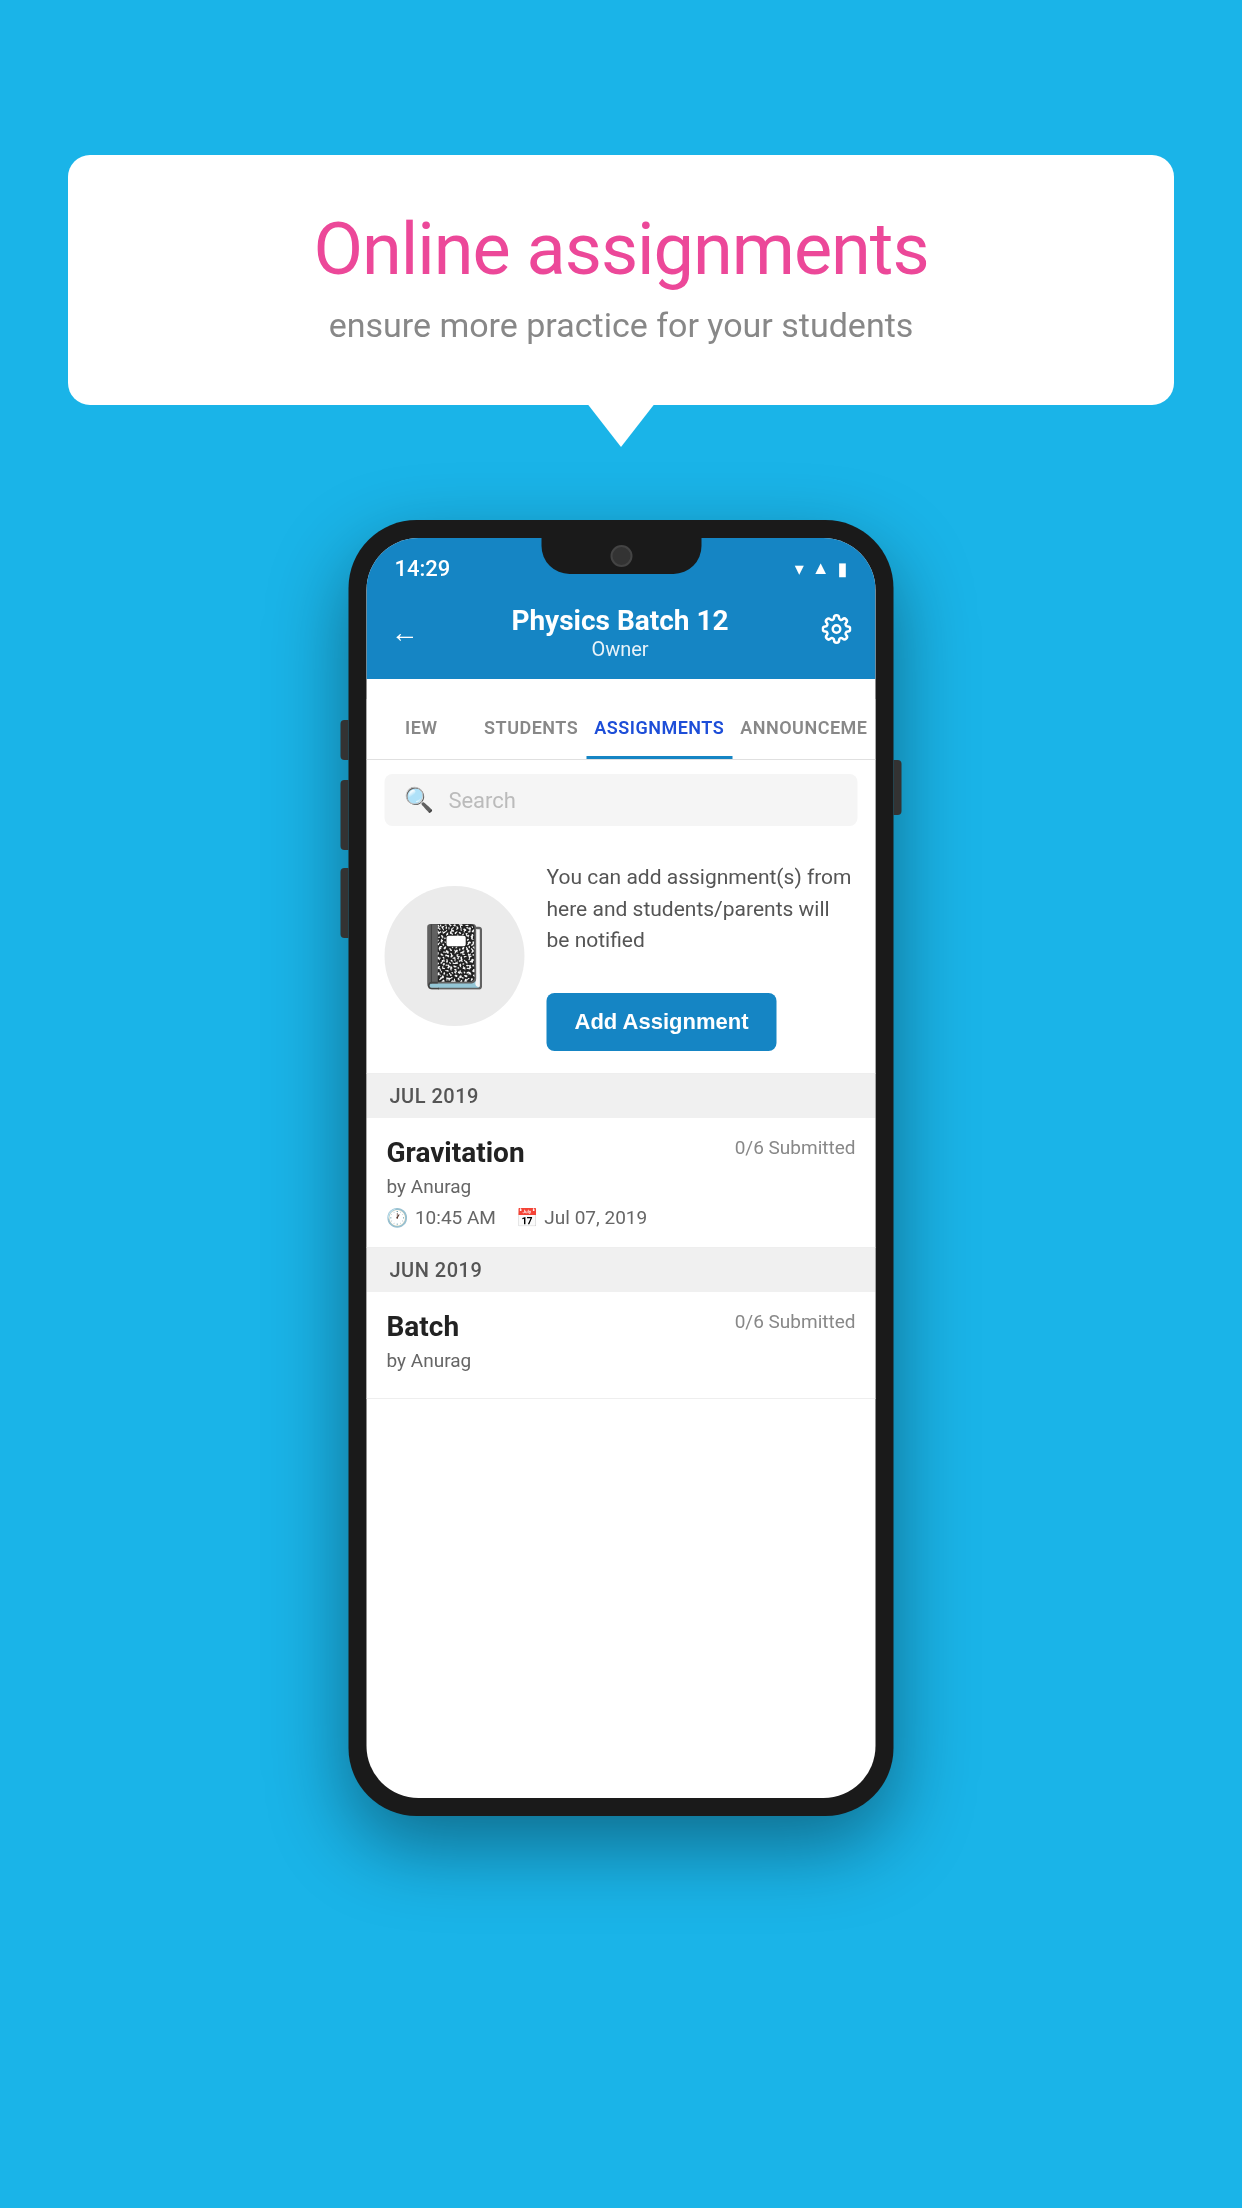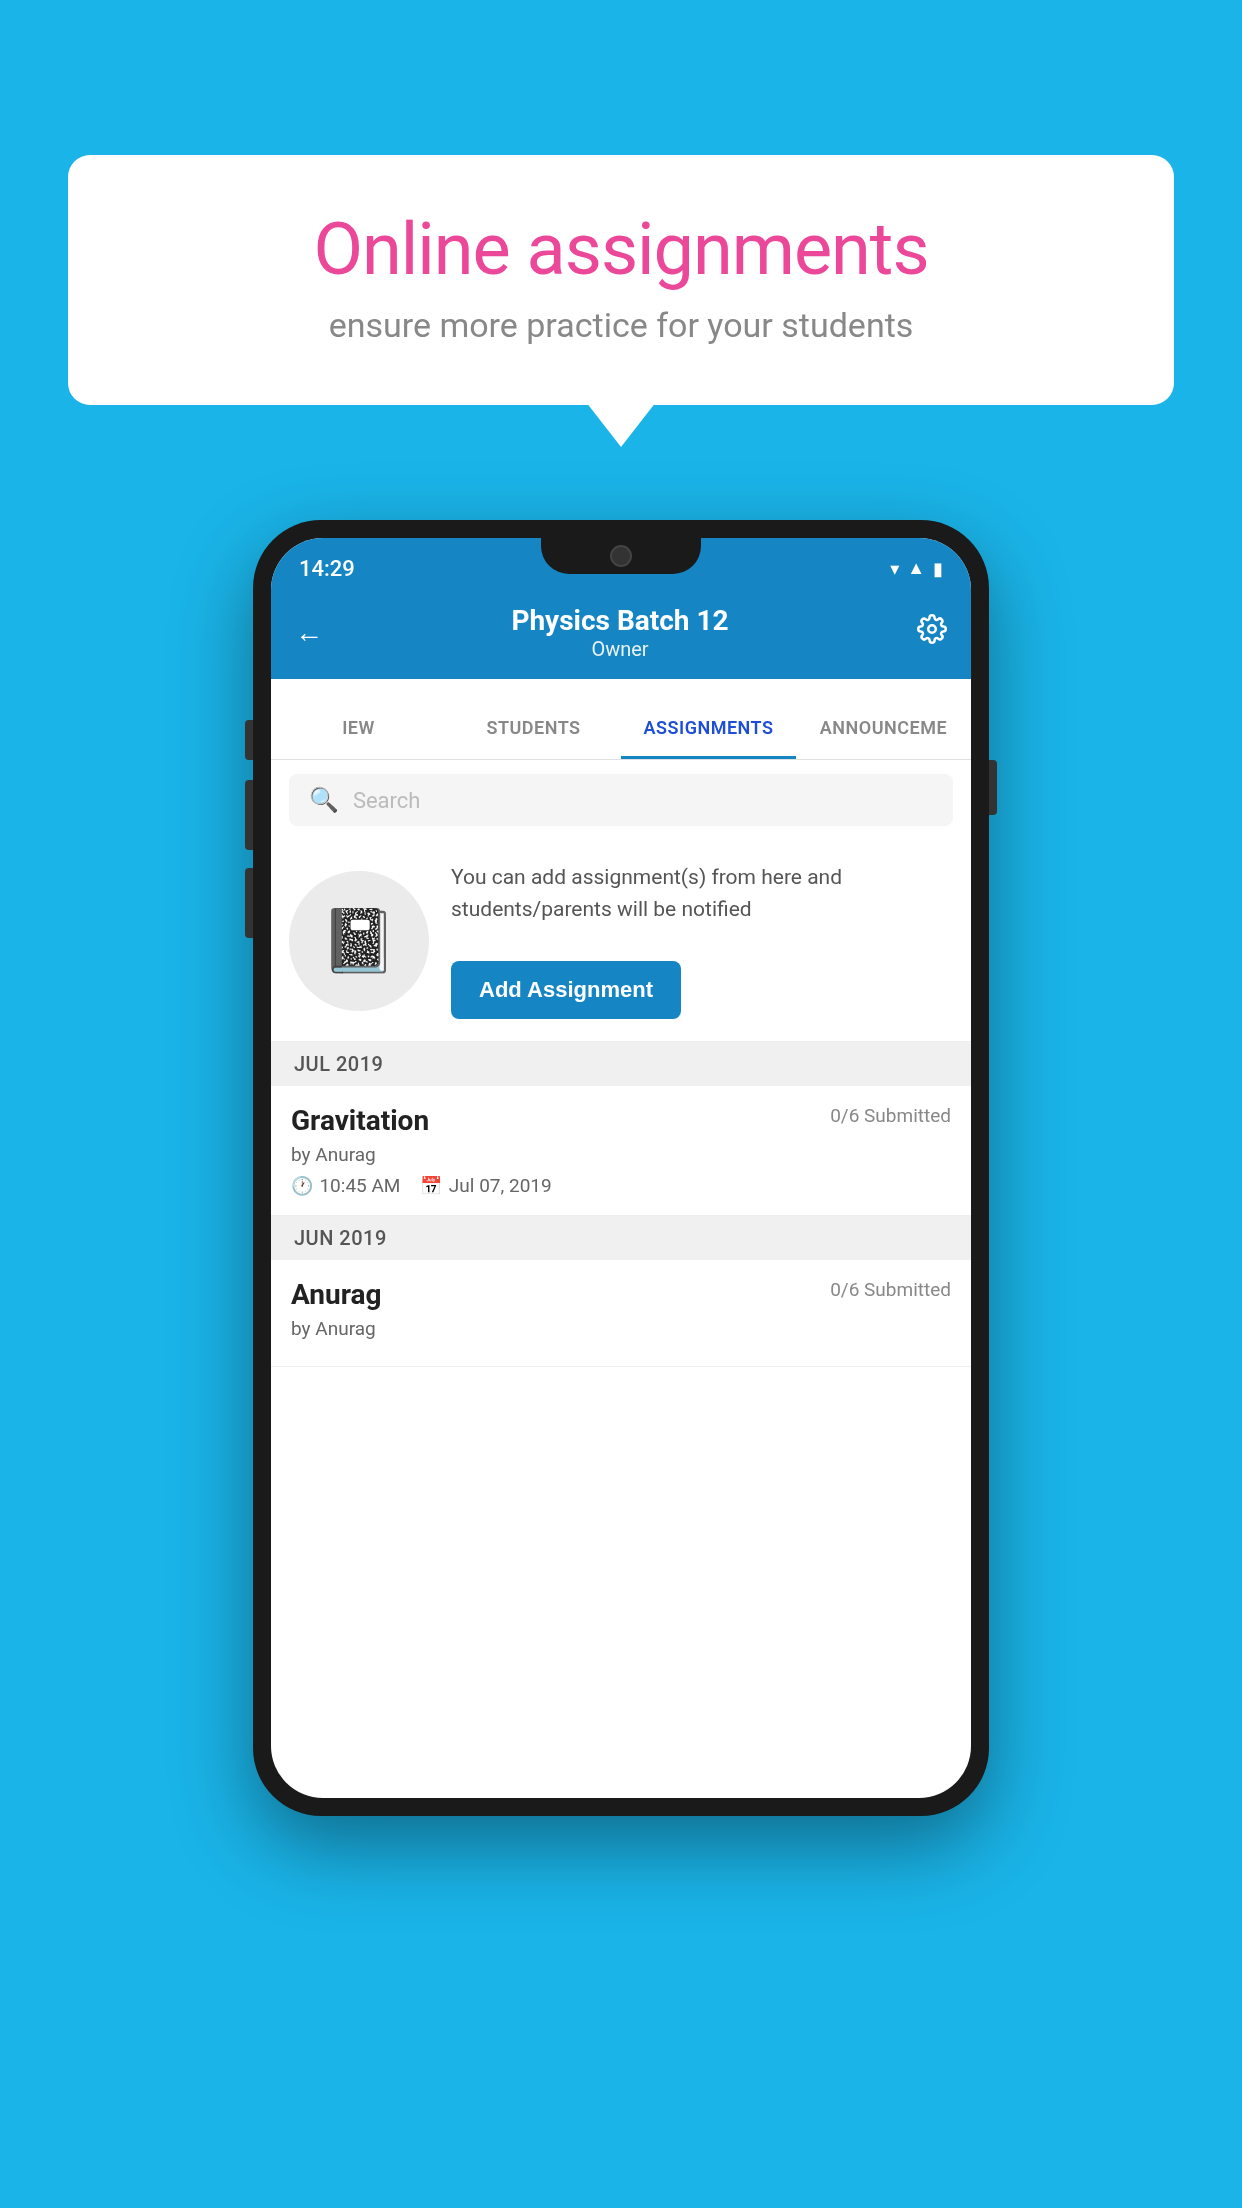--- a/index.html
+++ b/index.html
@@ -56,21 +56,21 @@
       margin-top: 16px;
       font-weight: 400;
     }
 
     
     .phone-wrapper {
       position: absolute;
       top: 520px;
       left: 50%;
       transform: translateX(-50%);
-      width: 736px;
+      width: 545px;
     }
 
     .phone-outer {
       background: #1a1a1a;
       border-radius: 68px;
       padding: 18px;
       box-shadow: 0 30px 80px rgba(0,0,0,0.4);
       position: relative;
     }
 
@@ -465,21 +465,21 @@
             <span class="meta-icon">📅</span>
             <span>Jul 07, 2019</span>
           </div>
         </div>
       </div>
 
       <div class="month-header">JUN 2019</div>
 
       <div class="assignment-item">
         <div class="assignment-top-row">
-          <span class="assignment-name">Anurag</span>
+          <span class="assignment-name">Batch</span>
           <span class="assignment-submitted">0/6 Submitted</span>
         </div>
         <div class="assignment-author">by Anurag</div>
       </div>
 
     </div>
   </div>
 </div>
 
 </body></html>

